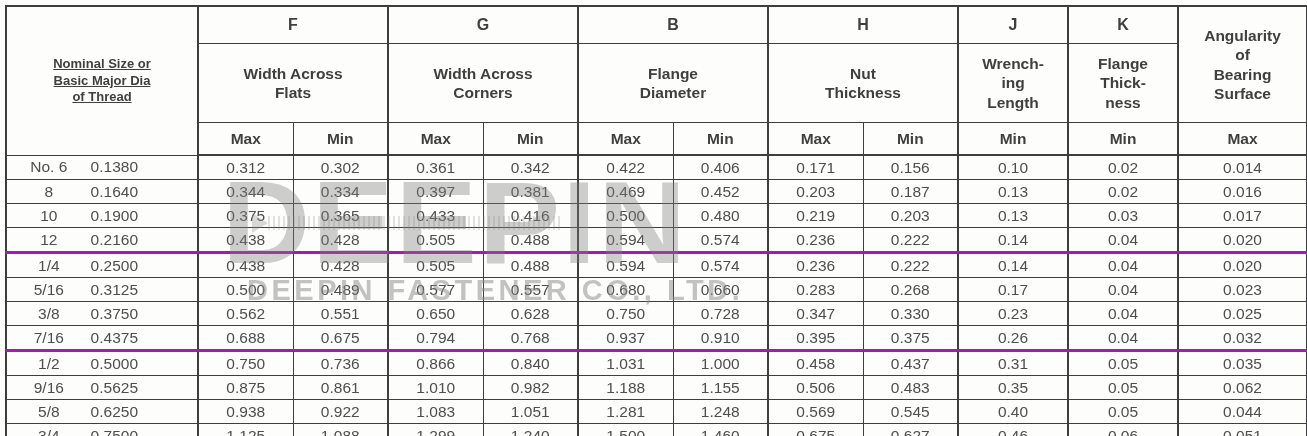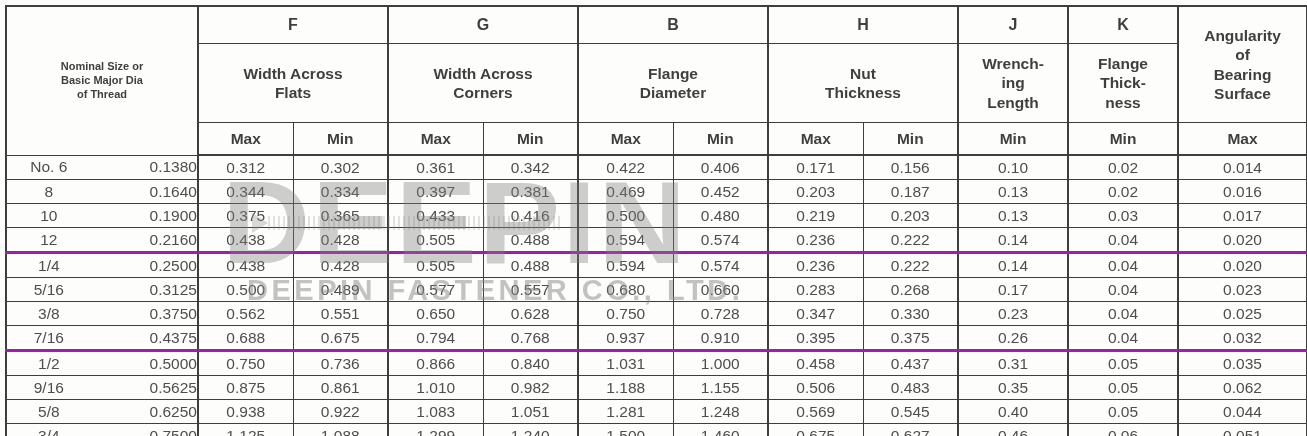--- a/index.html
+++ b/index.html
@@ -33,40 +33,40 @@
   col.c-ang { width:129px; }
 
   th {
     font-weight:bold; color:#3f3f3f; text-align:center;
     white-space:pre-line; line-height:1.25;
     padding:2px 2px;
   }
   .letter-row th { height:32px; font-size:16px; }
   .title-row th { height:74px; font-size:15.5px; }
   .subhdr-row th { height:27px; font-size:15.5px;margin-top:24px; }
-  th.corner { font-size:11px; }
+  th.corner { font-size:13px;text-decoration:underline; }
   th.ang-hdr { font-size:15.5px; }
 
   
   .gL { border-left-width:2.5px !important; }
   .hdr-bottom { border-bottom-width:2.5px !important; }
 
   tbody td {
     font-size:15.5px; color:#4e4e4e;
     text-align:center; height:23px;
     padding:0 2px;
     border-top:none; border-bottom:none;
   }
   tbody tr.group-start td { border-top:3px solid #a21caf; }
   tbody tr:first-child td { border-top:none; }
 
   td.size-cell { padding:0; }
   .size-wrap { display:flex; width:100%; }
   .size-wrap .sz { width:44%; text-align:center; }
-  .size-wrap .dia { width:56%; text-align:right; }
+  .size-wrap .dia { width:56%; text-align:left; }
 
   
   .wm-big {
     position:absolute; left:222px; top:162px;
     font-size:122px; font-weight:800; letter-spacing:2px;
     color:rgba(125,125,125,0.38);
     font-family:"Liberation Sans", sans-serif;
     line-height:1; pointer-events:none; z-index:5;
     transform:scaleY(0.96);
   }

